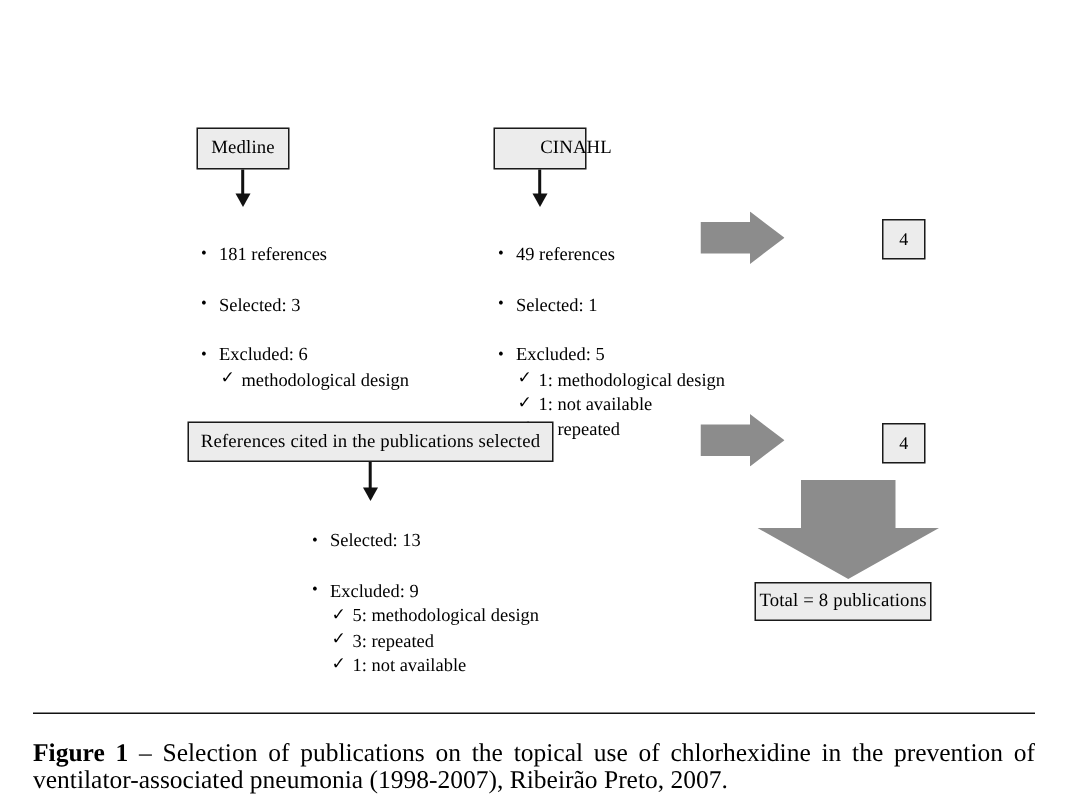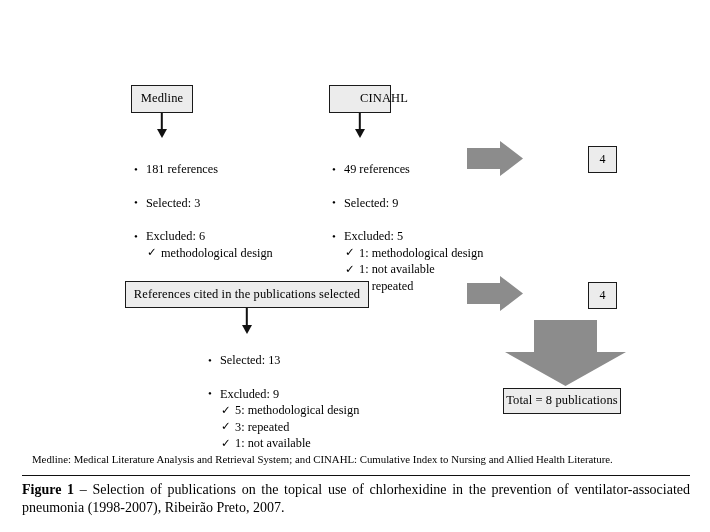--- a/index.html
+++ b/index.html
@@ -139,23 +139,23 @@
     position: absolute;
     left: 22px;
     top: 475px;
     width: 668px;
     height: 1.4px;
     background: #111;
   }
   .caption {
     position: absolute;
     left: 22px;
-    top: 481px;
+    top: 493px;
     width: 668px;
-    font-size: 14px;
+    font-size: 17px;
     line-height: 18px;
     text-align: justify;
   }
   .caption b { font-weight: bold; }
 </style>
 </head>
 <body>
 
 <div class="canvas">
 
@@ -175,21 +175,21 @@
 
   <div class="bullets" id="list-medline">
     <div class="li">181 references</div>
     <div class="li">Selected: 3</div>
     <div class="li">Excluded: 6</div>
     <div class="sub">methodological design</div>
   </div>
 
   <div class="bullets" id="list-cinahl">
     <div class="li">49 references</div>
-    <div class="li">Selected: 9</div>
+    <div class="li">Selected: 1</div>
     <div class="li">Excluded: 5</div>
     <div class="sub">1: methodological design</div>
     <div class="sub">1: not available</div>
     <div class="sub">1: repeated</div>
   </div>
 
   <div class="block-arrow" id="arrow-right-1">
     <svg viewBox="0 0 56 35" preserveAspectRatio="none" aria-hidden="true">
       <polygon points="0,7 33,7 33,0 56,17.5 33,35 33,28 0,28" fill="#8c8c8c"></polygon>
     </svg>
@@ -221,21 +221,20 @@
   <div class="count-box" id="count-2">4</div>
 
   <div class="block-arrow" id="arrow-down-1">
     <svg viewBox="0 0 121 66" preserveAspectRatio="none" aria-hidden="true">
       <polygon points="29,0 92,0 92,32 121,32 60.5,66 0,32 29,32" fill="#8c8c8c"></polygon>
     </svg>
   </div>
 
   <div class="box" id="box-total">Total = 8 publications</div>
 
-  <div class="abbrev-note">Medline: Medical Literature Analysis and Retrieval System; and CINAHL: Cumulative Index to Nursing and Allied Health Literature.</div>
 
   <div class="hr"></div>
 
   <div class="caption">
     <b>Figure 1</b><span> – </span><span>Selection of publications on the topical use of chlorhexidine in the prevention of ventilator-associated pneumonia (1998-2007), Ribeirão Preto, 2007.</span>
   </div>
 
 </div>
 
 </body></html>

